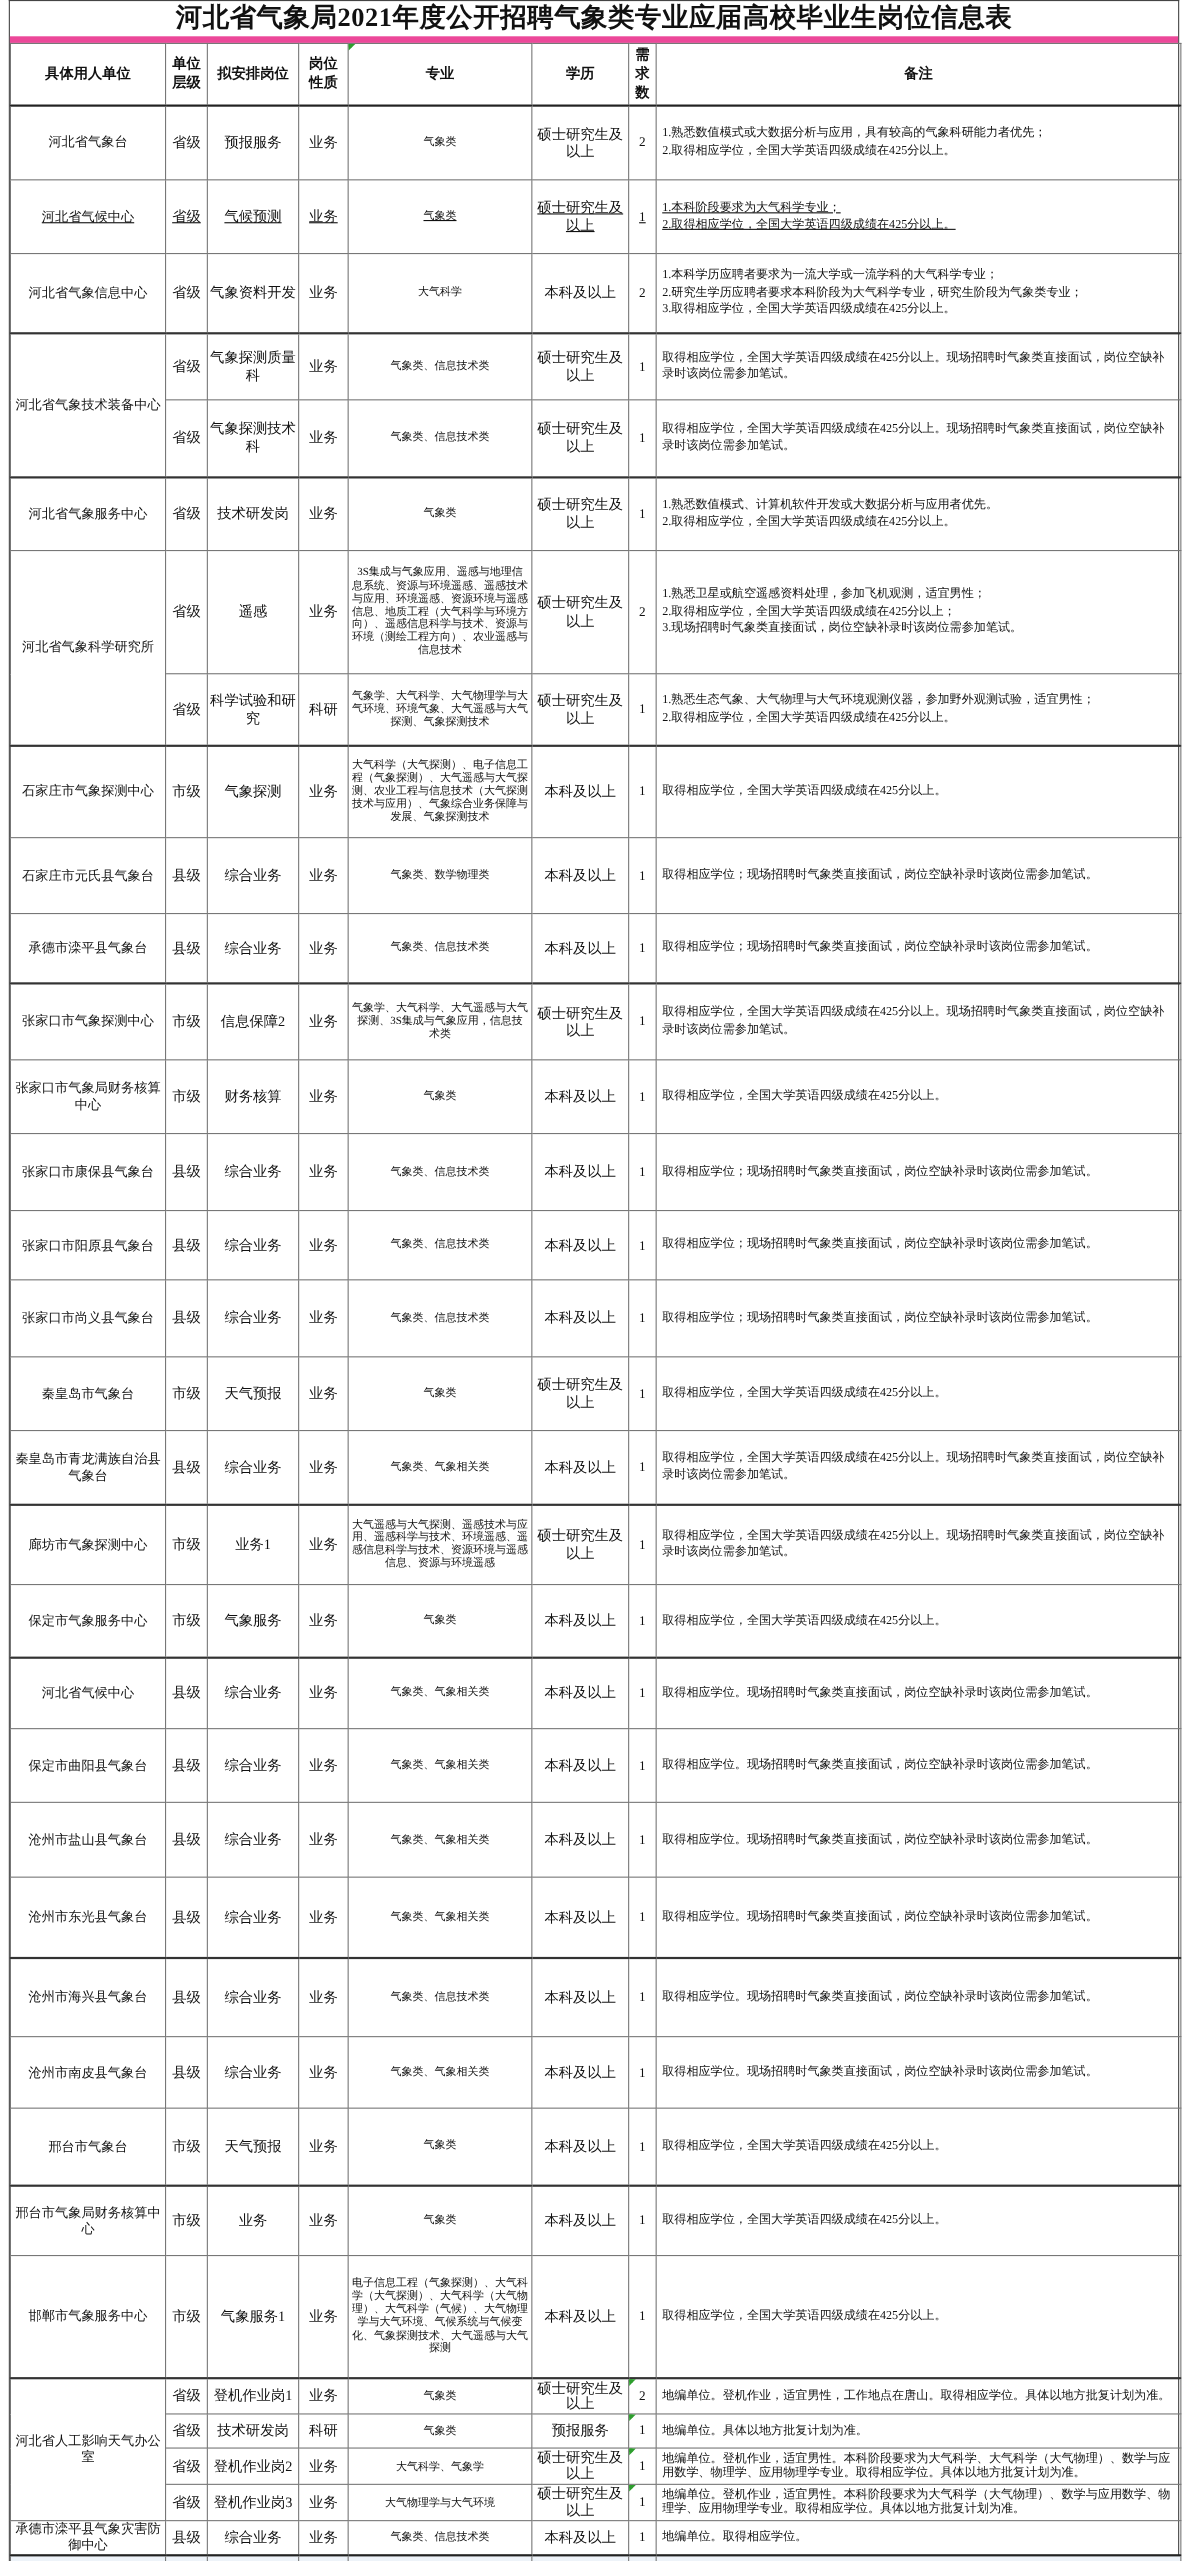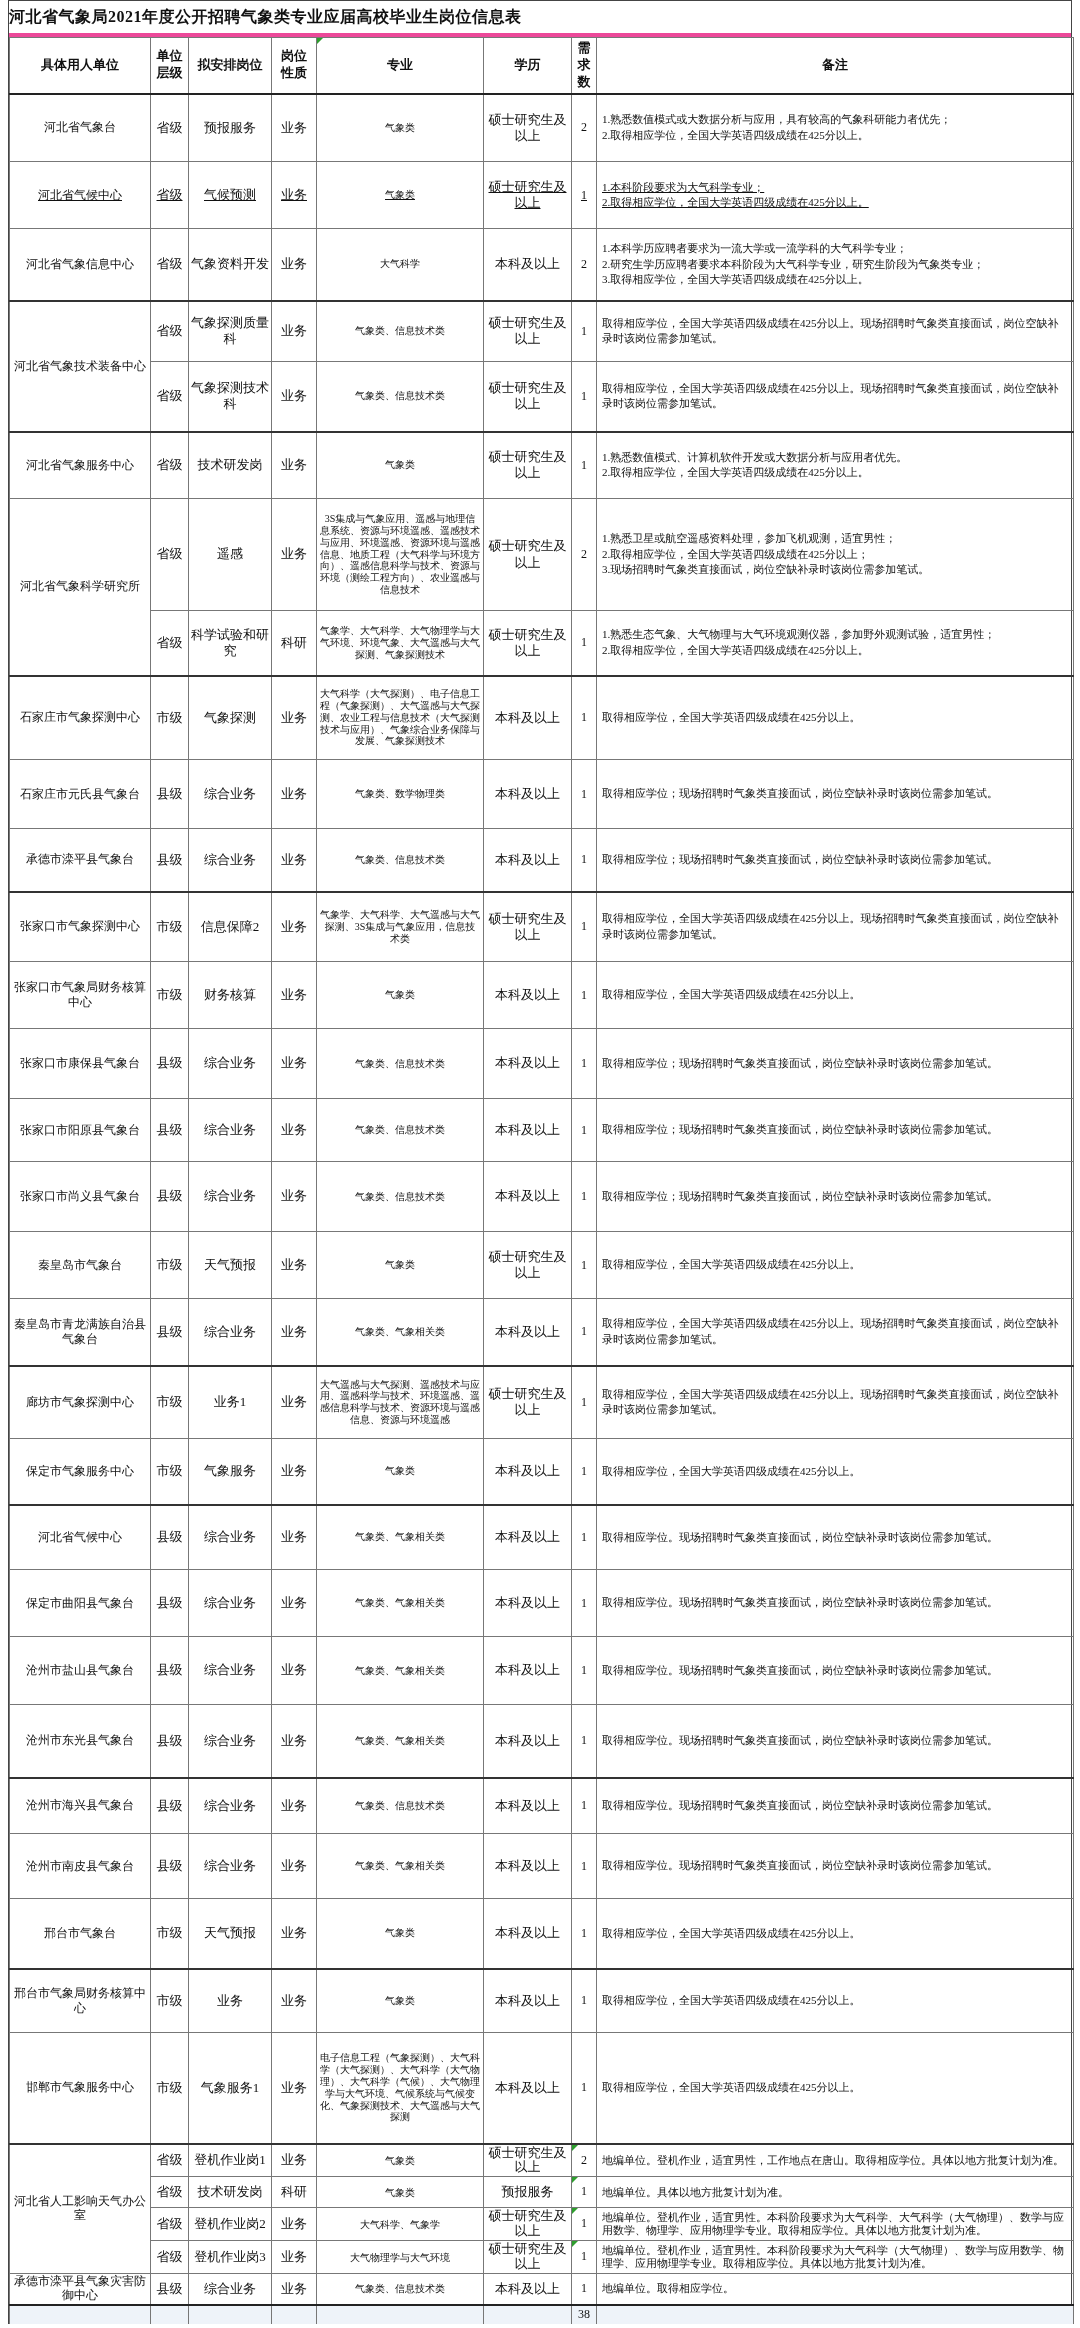--- a/index.html
+++ b/index.html
@@ -1,19 +1,19 @@
 <!DOCTYPE html>
 <html><head>
 <meta charset="utf-8">
 <style>
   html,body{margin:0;padding:0;background:#fff;}
   body{width:1080px;font-family:"Liberation Serif","DejaVu Serif",serif;color:#111;}
   .wrap{margin:0 8px;border:1px solid #444;border-bottom:none;}
-  .title{height:32px;line-height:32px;text-align:left;font-weight:bold;font-size:16px;
-         border-bottom:4px solid #ec4899;letter-spacing:0.5px;}
+  .title{height:32px;line-height:32px;text-align:center;font-weight:bold;font-size:24px;
+         border-bottom:6px solid #ec4899;letter-spacing:0.5px;}
   table{border-collapse:collapse;table-layout:fixed;width:1064px;}
   td{border:1px solid #777;text-align:center;vertical-align:middle;padding:1px 2px;
      font-size:13px;line-height:1.25;word-break:break-all;}
   thead td{font-weight:bold;font-size:13px;white-space:pre-line;border-bottom:2px solid #222;line-height:1.3;}
   td.c-unit{font-size:12px;}
   td.c-level,td.c-post,td.c-nature,td.c-degree{font-size:13px;}
   td.c-major{font-size:10px;line-height:1.18;padding:1px 3px;}
   td.c-demand{font-size:12px;}
   td.c-remark{text-align:left;font-size:11px;line-height:1.4;white-space:pre-line;padding:1px 5px;}
   tr.compact td{line-height:1.15;}
@@ -295,21 +295,21 @@
         <tr style="height: 73px;">
           <td class="c-unit">沧州市东光县气象台</td>
           <td class="c-level">县级</td>
           <td class="c-post">综合业务</td>
           <td class="c-nature">业务</td>
           <td class="c-major">气象类、气象相关类</td>
           <td class="c-degree">本科及以上</td>
           <td class="c-demand">1</td>
           <td class="c-remark">取得相应学位。现场招聘时气象类直接面试，岗位空缺补录时该岗位需参加笔试。</td>
         </tr>
-        <tr class="grp" style="height: 56px; padding-left: 16px;">
+        <tr class="grp" style="height: 72px; padding-left: 16px;">
           <td class="c-unit">沧州市海兴县气象台</td>
           <td class="c-level">县级</td>
           <td class="c-post">综合业务</td>
           <td class="c-nature">业务</td>
           <td class="c-major">气象类、信息技术类</td>
           <td class="c-degree">本科及以上</td>
           <td class="c-demand">1</td>
           <td class="c-remark">取得相应学位。现场招聘时气象类直接面试，岗位空缺补录时该岗位需参加笔试。</td>
         </tr>
         <tr style="height: 65px;">

